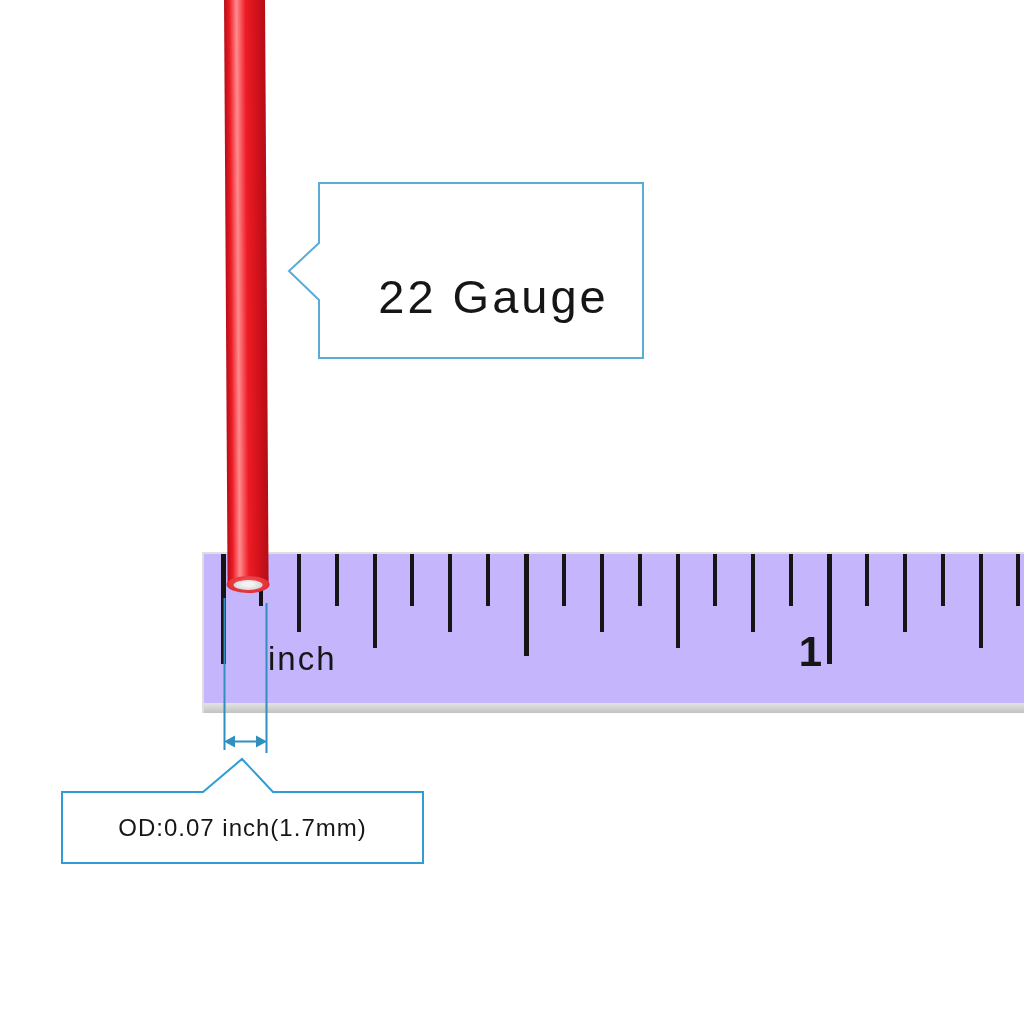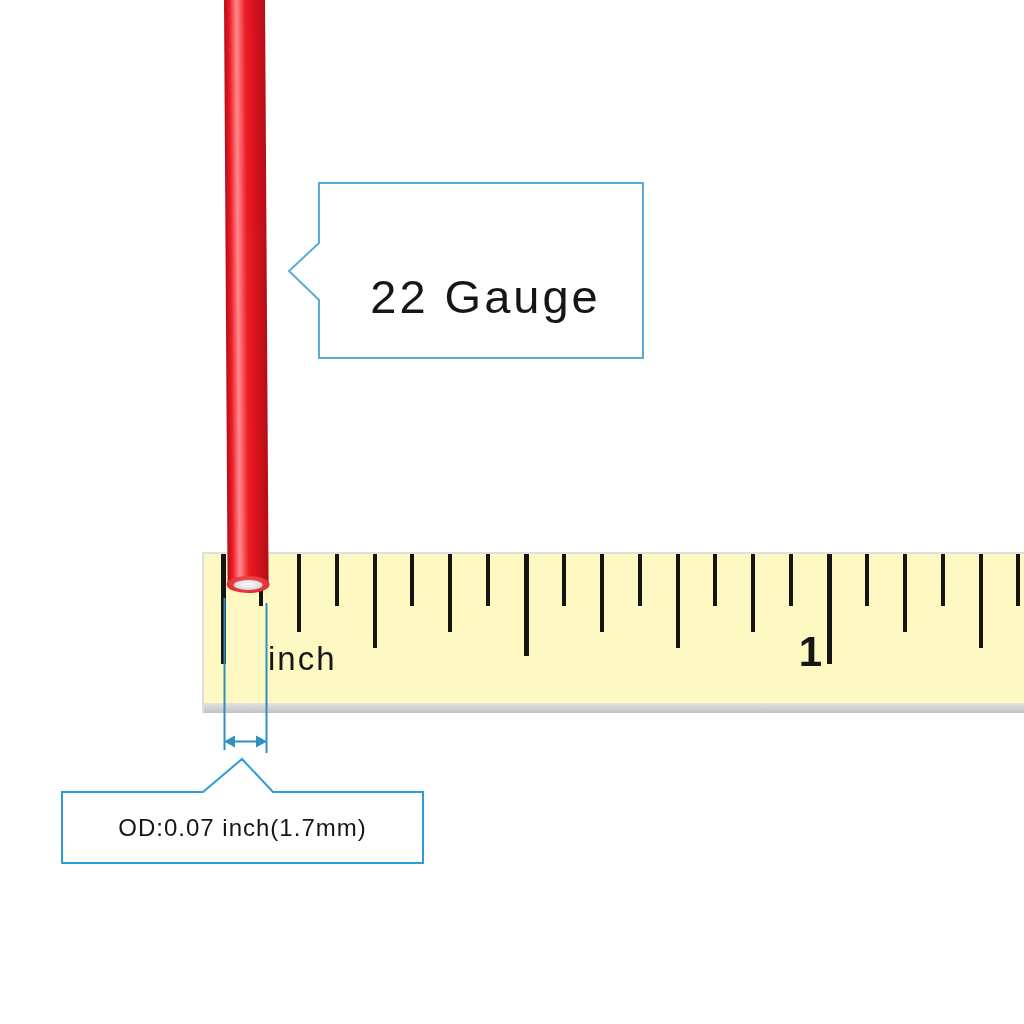--- a/index.html
+++ b/index.html
@@ -11,21 +11,21 @@
     overflow: hidden;
     font-family: "Liberation Sans", sans-serif;
   }
 
   
   .ruler {
     position: absolute;
     left: 202px; top: 552px;
     width: 822px; height: 161px;
     box-sizing: border-box;
-    background: #fef9c3;
+    background: #c4b5fd;
     border-top: 2px solid var(--ruler-border);
     border-left: 2px solid var(--ruler-border);
     z-index: 1;
   }
   .ruler-bottom-edge {
     position: absolute;
     left: 0; bottom: 0;
     width: 100%; height: 10px;
     background: linear-gradient(to bottom, #e3e3e3, var(--ruler-edge));
   }
@@ -98,21 +98,21 @@
   }
   .callout-shape { fill: #ffffff; stroke-width: 2px; }
   .gauge-stroke { stroke: var(--callout-border-light); }
   .od-stroke { stroke: var(--callout-border); }
   .dim-line { stroke: var(--dimension-blue); stroke-width: 2px; fill: none; }
   .dim-head { fill: var(--dimension-blue); stroke: none; }
 
   
   .gauge-label {
     position: absolute;
-    left: 323px; top: 183px;
+    left: 331px; top: 183px;
     width: 325px; height: 226px;
     display: flex; align-items: center; justify-content: center;
     font-size: 47px;
     letter-spacing: 3px;
     color: var(--text-color);
     z-index: 4;
     white-space: nowrap;
   }
   .od-label {
     position: absolute;

